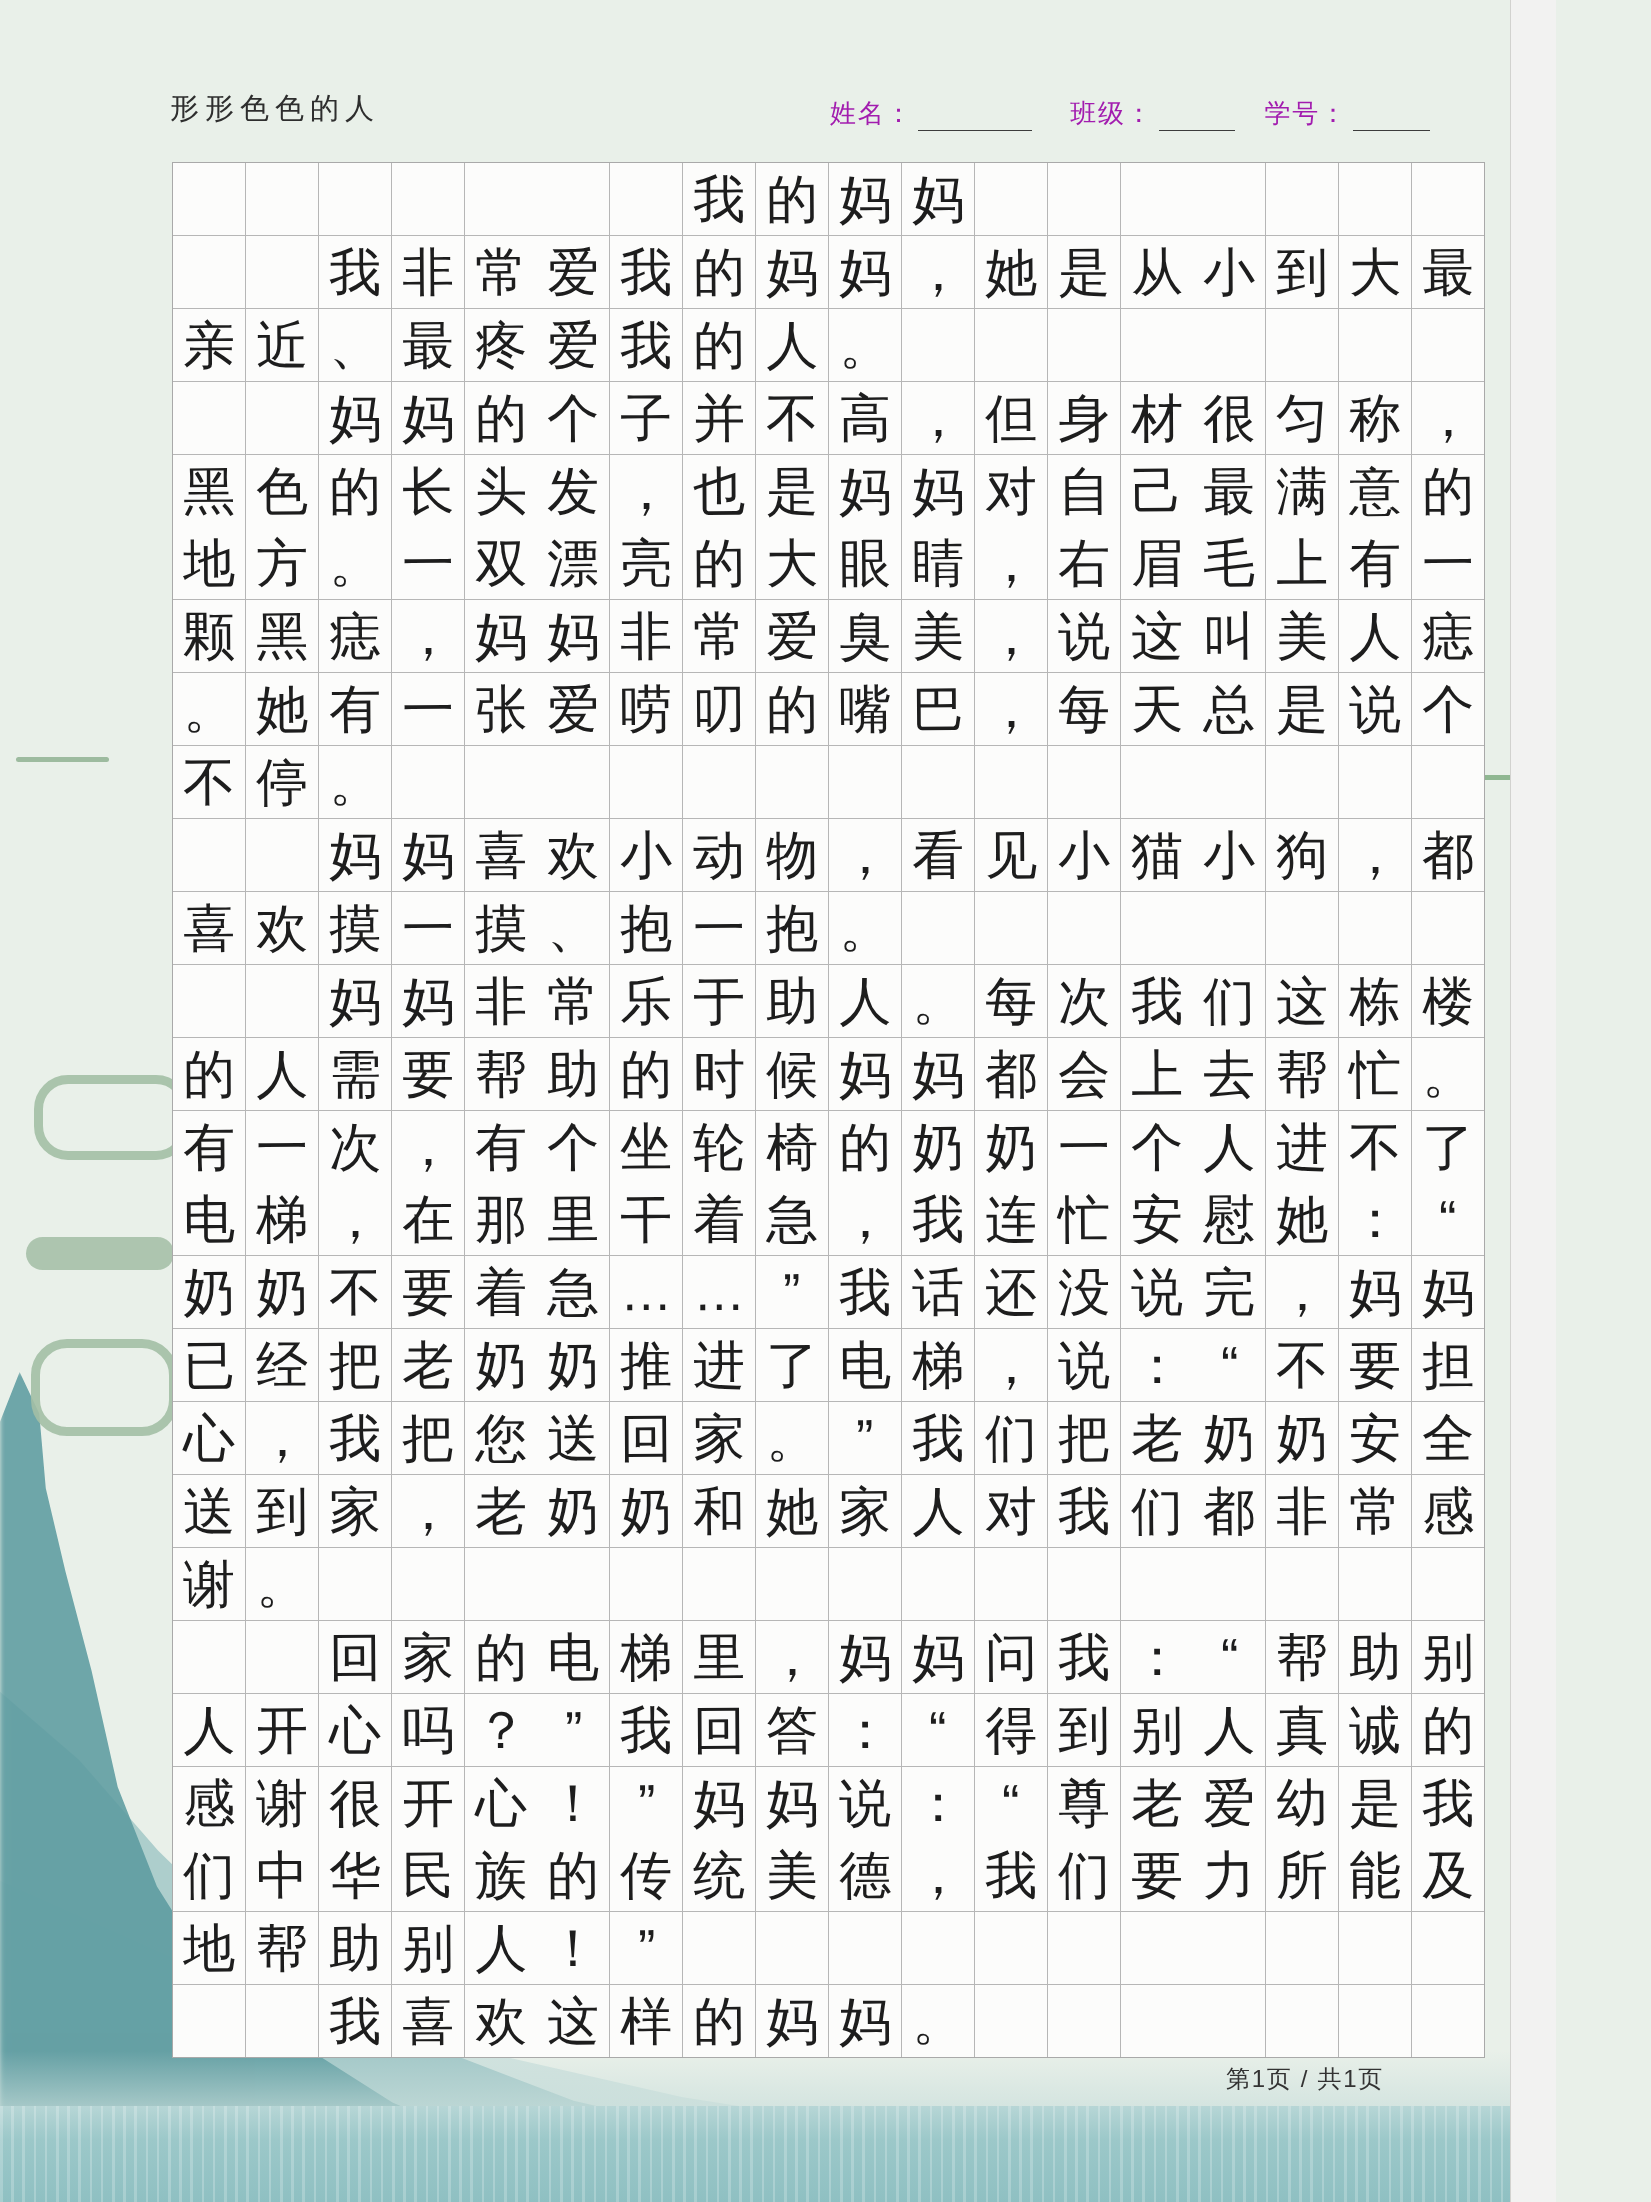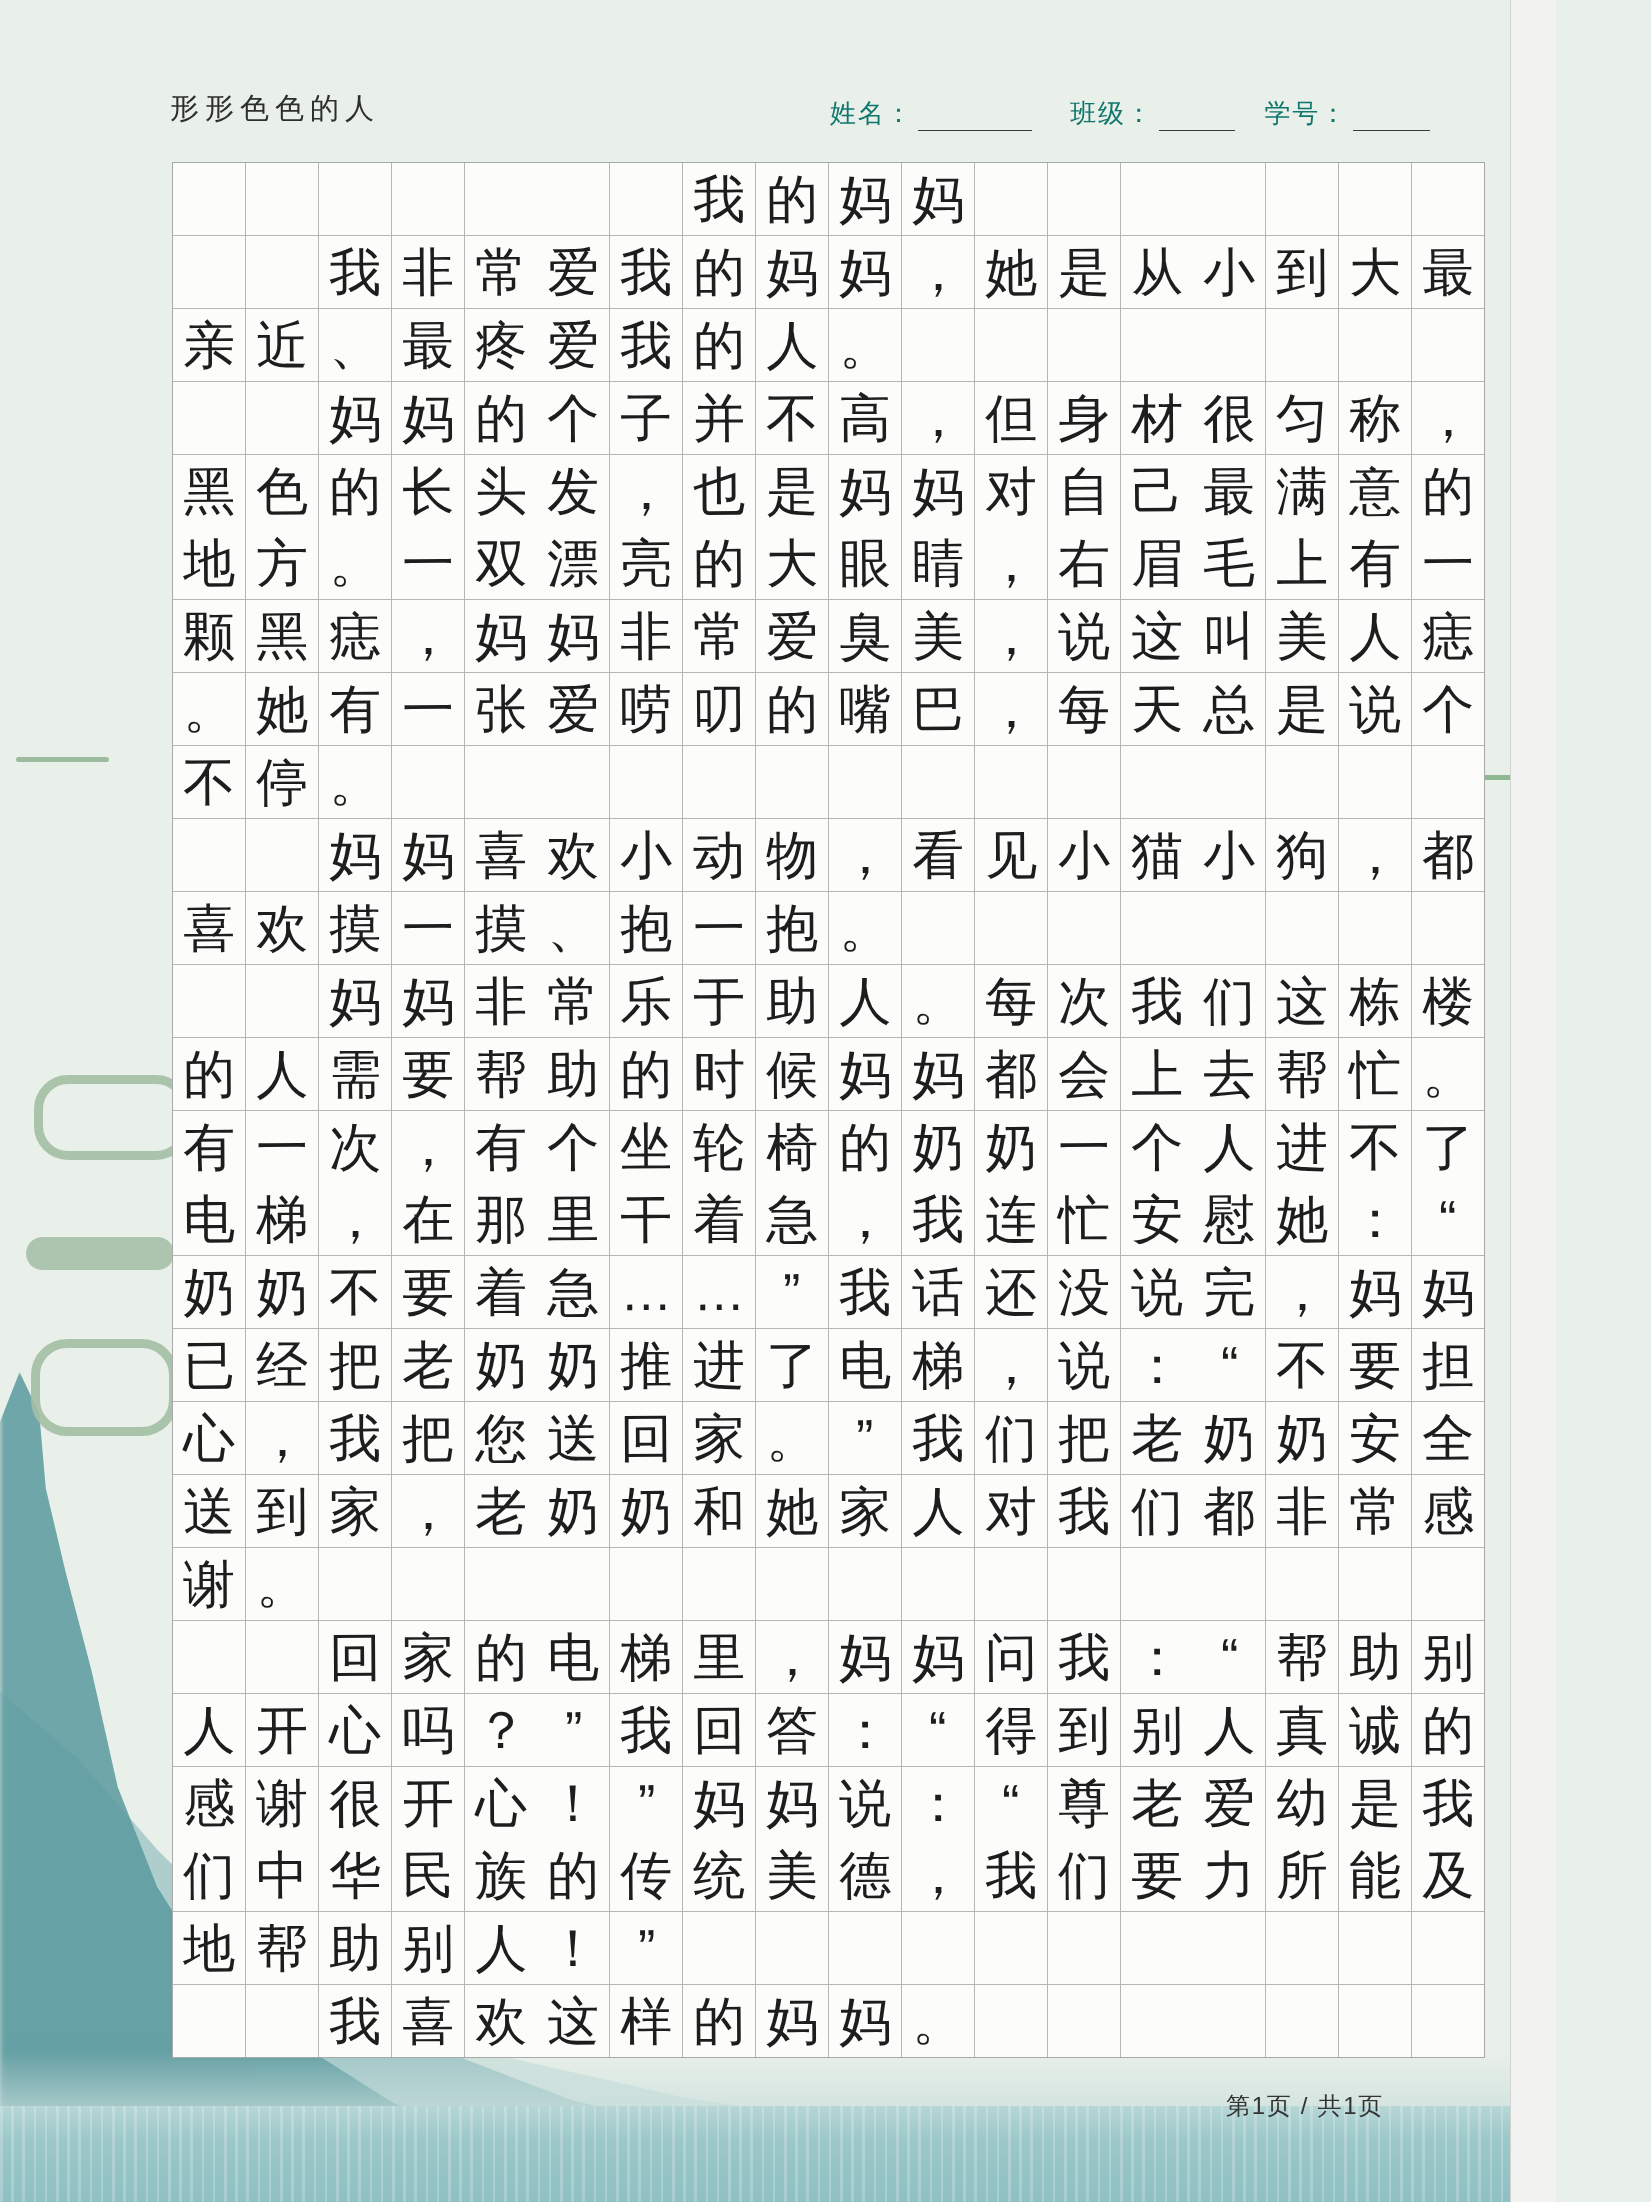--- a/index.html
+++ b/index.html
@@ -46,21 +46,21 @@
   .m-right-cloud{left:1585px;top:428px;width:52px;height:50px;border-width:7.7px;border-radius:26px;}
 
   
   .edge-strip{position:absolute;right:0;top:0;width:45px;height:2203px;background:#f2f2f1;border-left:0.9px solid #d2d2cf;z-index:30;}
 
   
   .ws-title{
     position:absolute;left:170px;top:89px;font-size:29px;color:#2e2e2e;
     letter-spacing:6px;font-weight:500;z-index:10;
   }
-  .fields{position:absolute;left:830px;top:96px;display:flex;align-items:flex-start;z-index:10;color:#0f766e;}
+  .fields{position:absolute;left:830px;top:96px;display:flex;align-items:flex-start;z-index:10;color:#a21caf;}
   .field{display:flex;align-items:flex-end;}
   .field .lbl{font-size:26px;letter-spacing:1.7px;}
   .field .blank{display:inline-block;height:31px;border-bottom:1.7px solid #3c3c3c;margin-left:5.2px;}
   .blank-name{width:114px;}
   .blank-class{width:76px;}
   .blank-id{width:77px;}
   .gap1{margin-left:38px;}
   .gap2{margin-left:30px;}
 
   
@@ -75,21 +75,21 @@
   }
   .cell .hw{
     font-size:52px;line-height:1;color:#1d1d1d;
     font-family:"Liberation Sans", sans-serif;
     transform:rotate(-0.4deg);
   }
 
   
   .footer{
     position:absolute;right:172px;top:2063px;z-index:10;
-    font-size:24px;color:#333;letter-spacing:1.7px;margin-top:27px;
+    font-size:24px;color:#333;letter-spacing:1.7px;
   }
 </style>
 </head>
 <body>
 
 <div class="page">
 
   <div class="decor mountain-light"></div>
   <div class="decor mountain-mid"></div>
   <div class="decor mountain-dark"></div>

